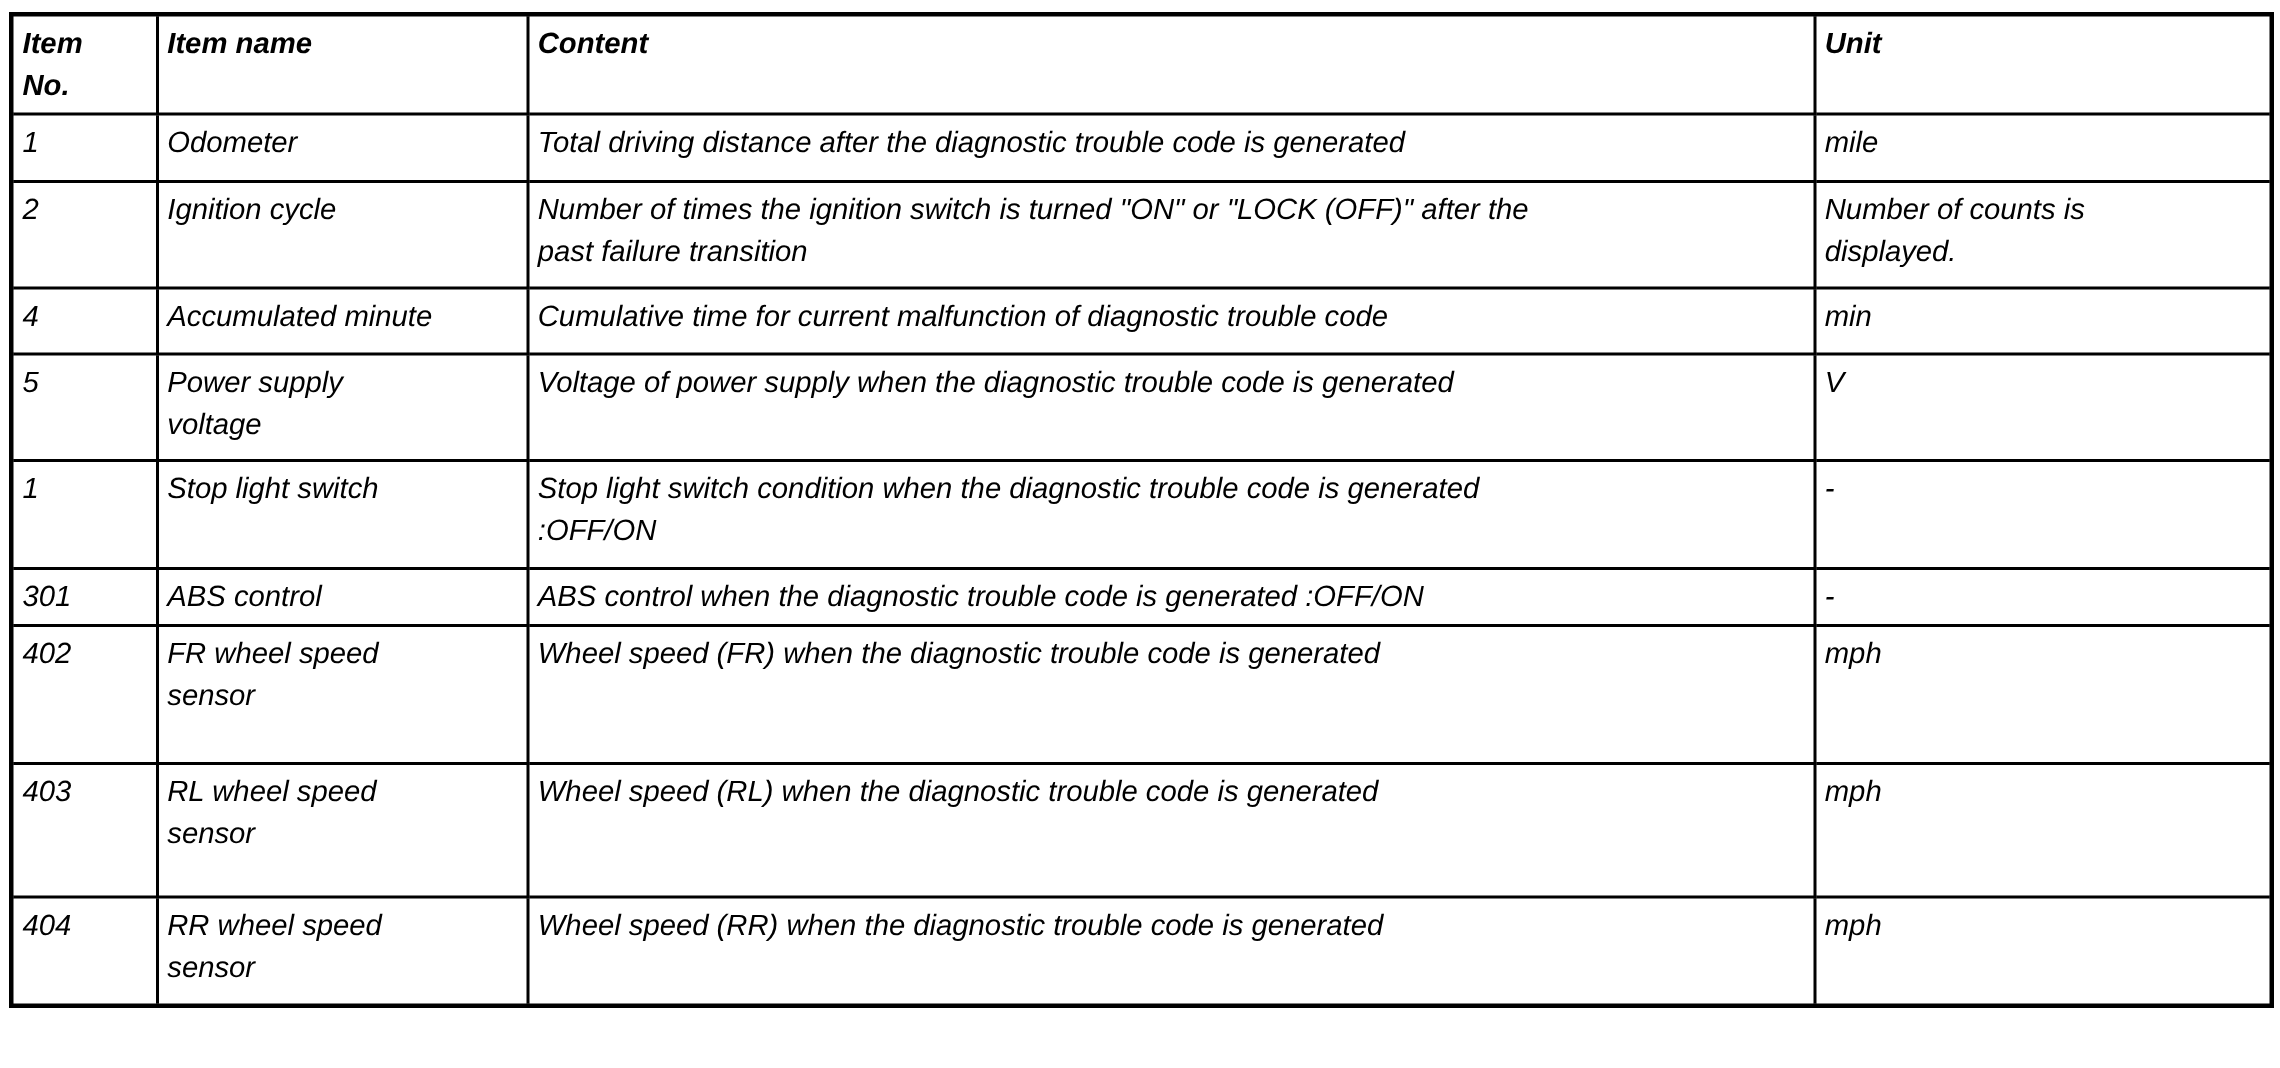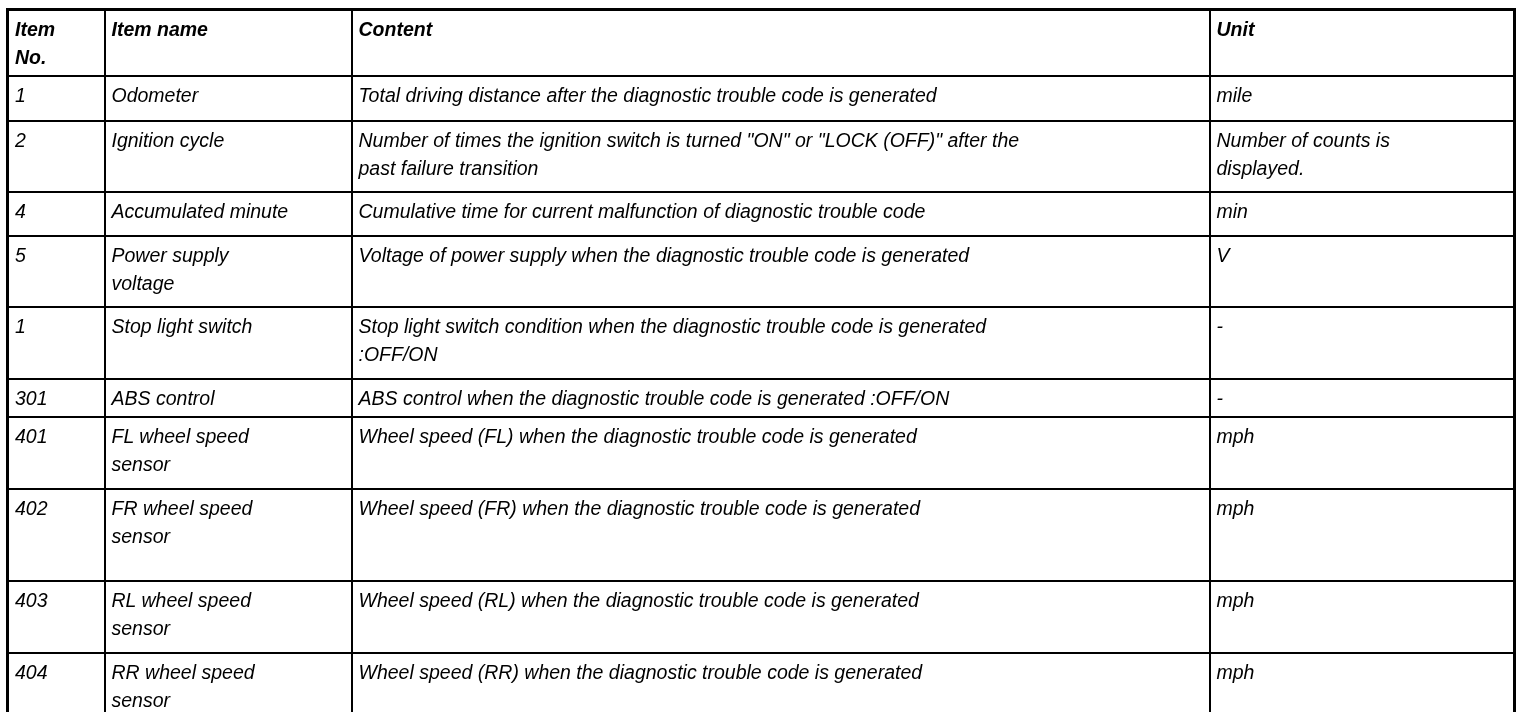--- a/index.html
+++ b/index.html
@@ -87,35 +87,28 @@
       <td>Stop light switch condition when the diagnostic trouble code is generated
 :OFF/ON</td>
       <td>-</td>
     </tr>
     <tr style="height:36px">
       <td>301</td>
       <td>ABS control</td>
       <td>ABS control when the diagnostic trouble code is generated :OFF/ON</td>
       <td>-</td>
     </tr>
-    <tr style="height:72px">
-      <td>401</td>
-      <td>FL wheel speed
-sensor</td>
-      <td>Wheel speed (FL) when the diagnostic trouble code is generated</td>
-      <td>mph</td>
-    </tr>
     <tr style="height:92px">
       <td>402</td>
       <td>FR wheel speed
 sensor</td>
       <td>Wheel speed (FR) when the diagnostic trouble code is generated</td>
       <td>mph</td>
     </tr>
-    <tr style="height:72px">
+    <tr style="height:89px">
       <td>403</td>
       <td>RL wheel speed
 sensor</td>
       <td>Wheel speed (RL) when the diagnostic trouble code is generated</td>
       <td>mph</td>
     </tr>
     <tr style="height:72px">
       <td>404</td>
       <td>RR wheel speed
 sensor</td>

